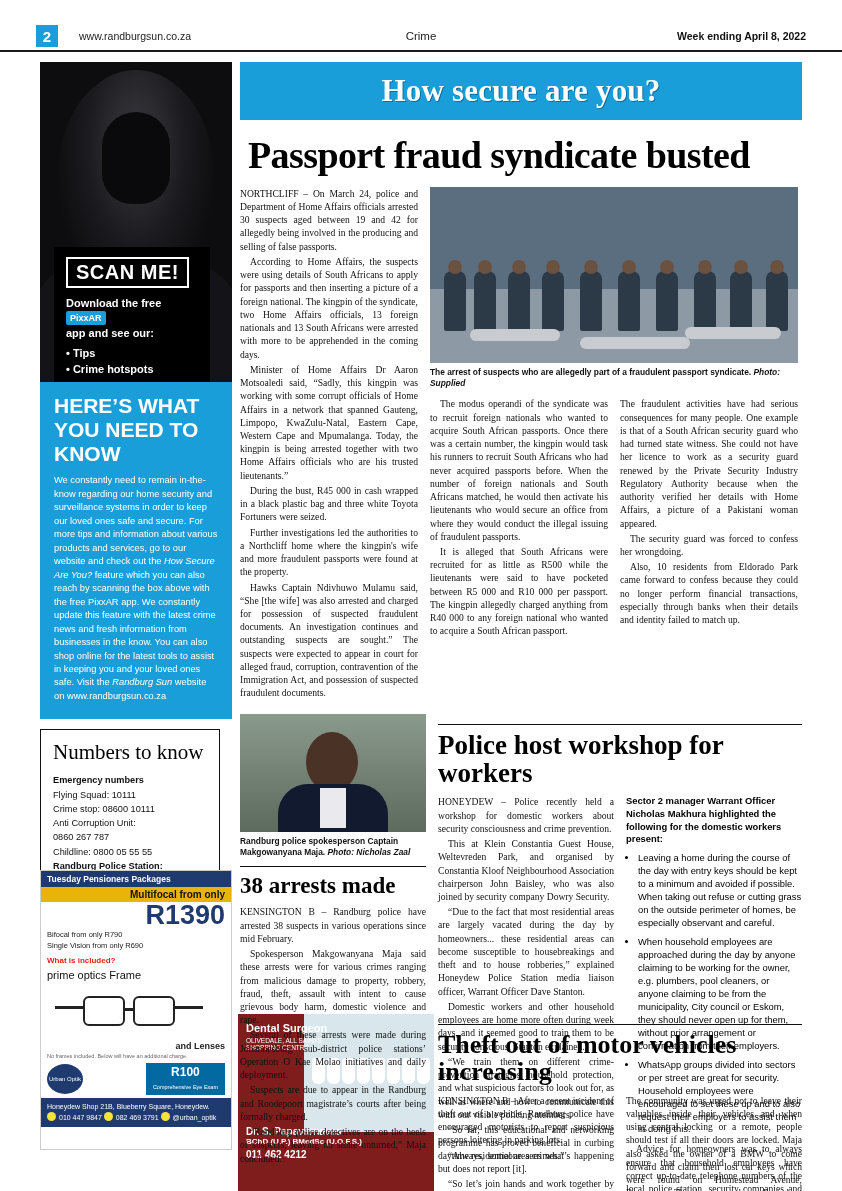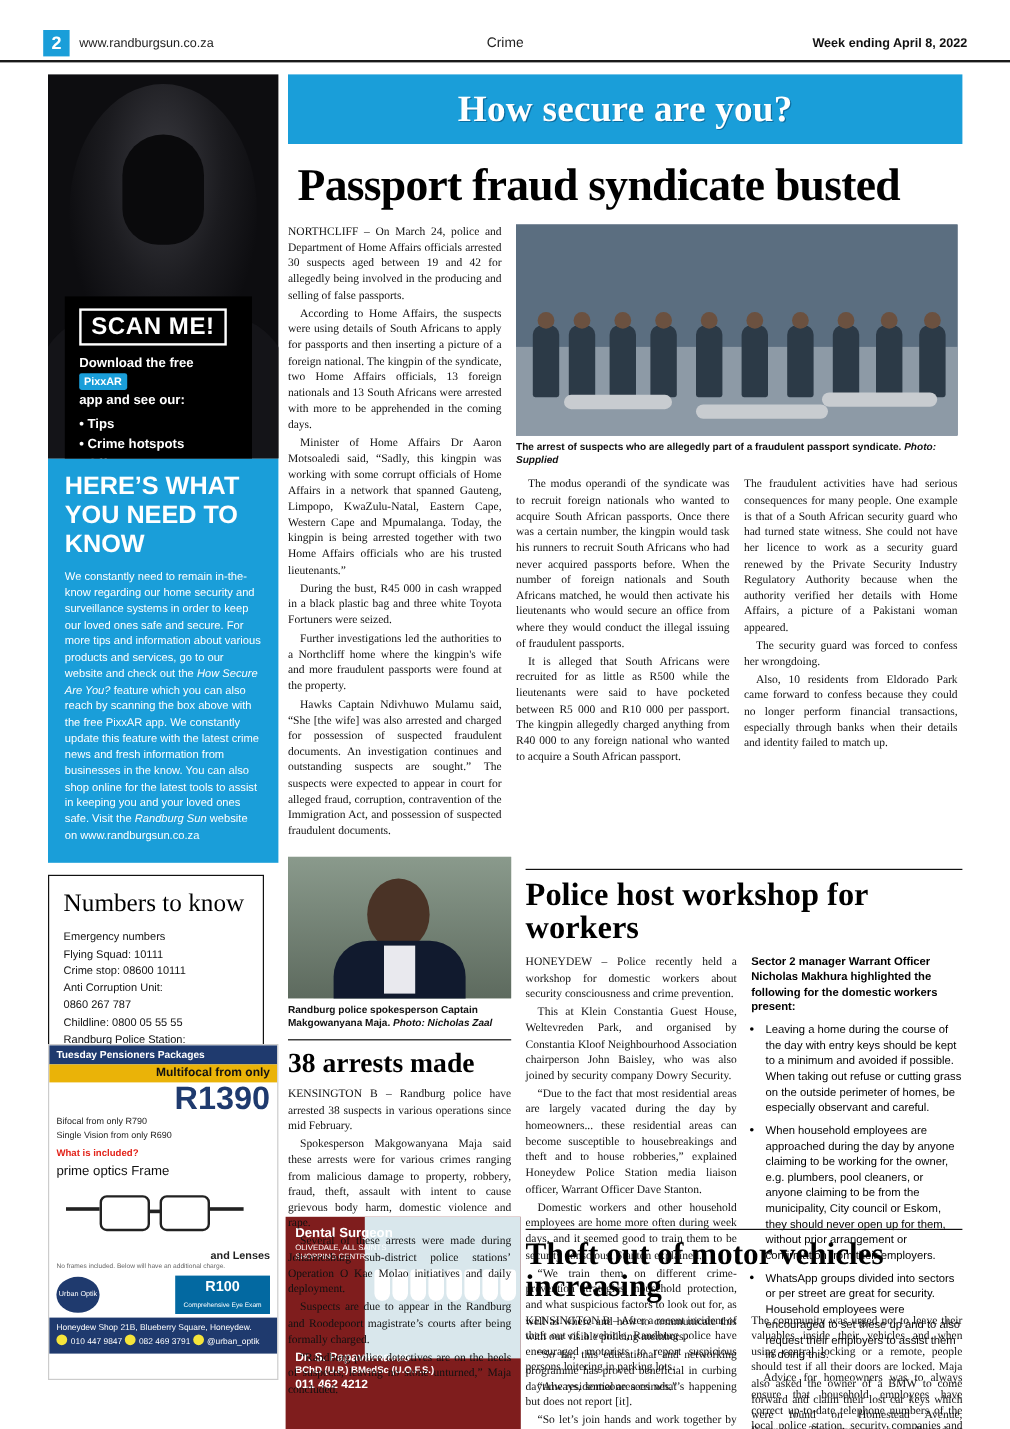--- a/index.html
+++ b/index.html
@@ -19,21 +19,21 @@
     display: flex; align-items: center;
   }
   .page-num {
     background: #1a9ed9; color: #fff; font-family: "Liberation Sans", sans-serif;
     font-weight: bold; font-size: 15px; width: 22px; height: 22px;
     display: flex; align-items: center; justify-content: center;
     margin-left: 36px;
   }
   .mast-url {
     font-family: "Liberation Sans", sans-serif; font-size: 10.5px; color: #222;
-    margin-left: 8px;
+    margin-left: 21px;
   }
   .mast-section {
     position: absolute; left: 0; right: 0; text-align: center;
     font-family: "Liberation Sans", sans-serif; font-size: 11.5px; color: #222;
   }
   .mast-date {
     font-family: "Liberation Sans", sans-serif; font-size: 10.5px; color: #111;
     font-weight: bold; margin-left: auto; margin-right: 36px;
   }
 
@@ -91,21 +91,21 @@
     font-family: "Liberation Sans", sans-serif; font-size: 9.3px; line-height: 1.45;
   }
   .blue-body i { font-style: italic; }
 
   .numbers-box {
     width: 180px; border: 1px solid #111; margin-top: 10px; padding: 10px 12px 14px 12px;
     background: #fff;
   }
   .numbers-title { font-size: 21px; font-family: "Liberation Serif", serif; margin-bottom: 8px; }
   .numbers-body { font-family: "Liberation Sans", sans-serif; font-size: 9.2px; line-height: 1.55; color: #111; }
-  .numbers-body b { font-weight: normal; margin-top: 12px; }
+  .numbers-body b { font-weight: bold; margin-top: 12px; }
 
   
   .ad-optics {
     position: absolute; left: 40px; top: 870px; width: 192px; height: 280px;
     border: 1px solid #ccc; background: #fff; overflow: hidden;
   }
   .ad-bar {
     background: #1f3a6e; color: #fff; font-family: "Liberation Sans", sans-serif;
     font-size: 8.5px; font-weight: bold; padding: 3px 6px;
   }

